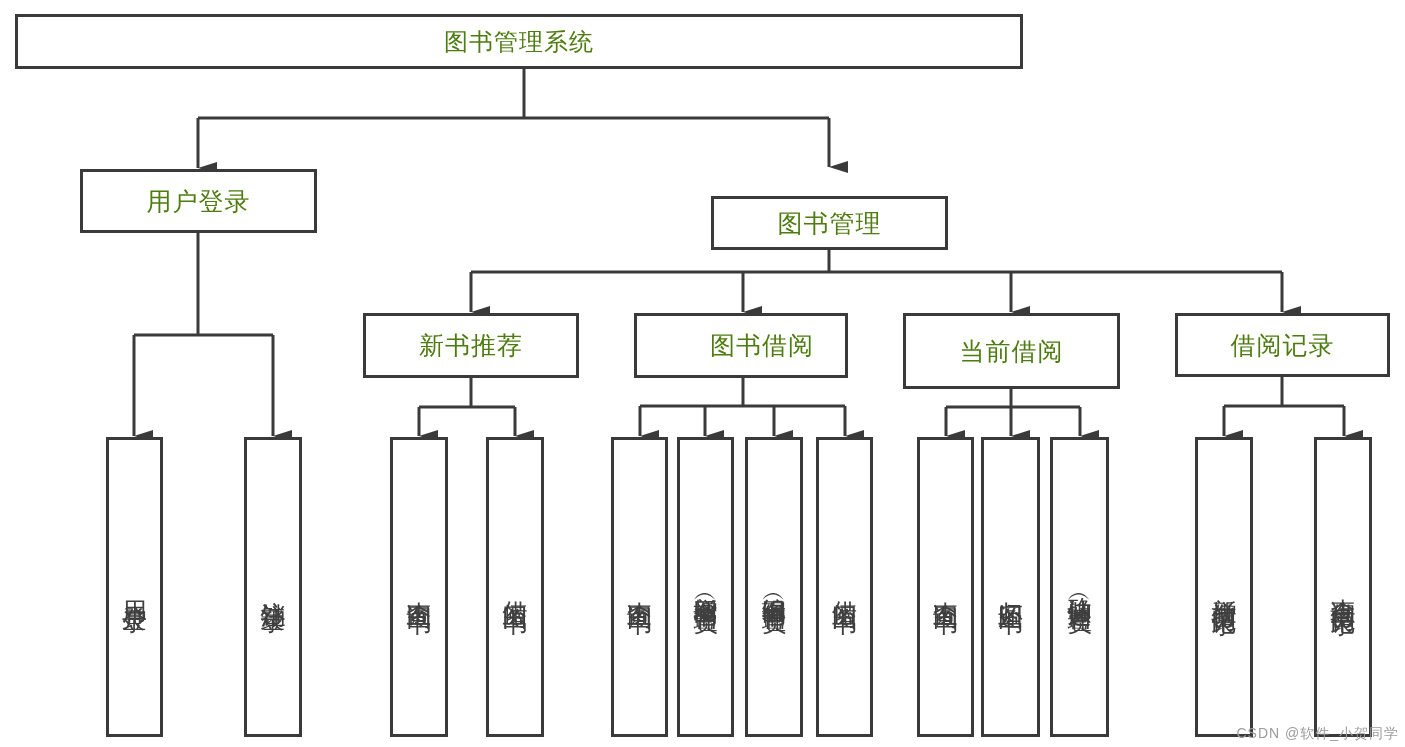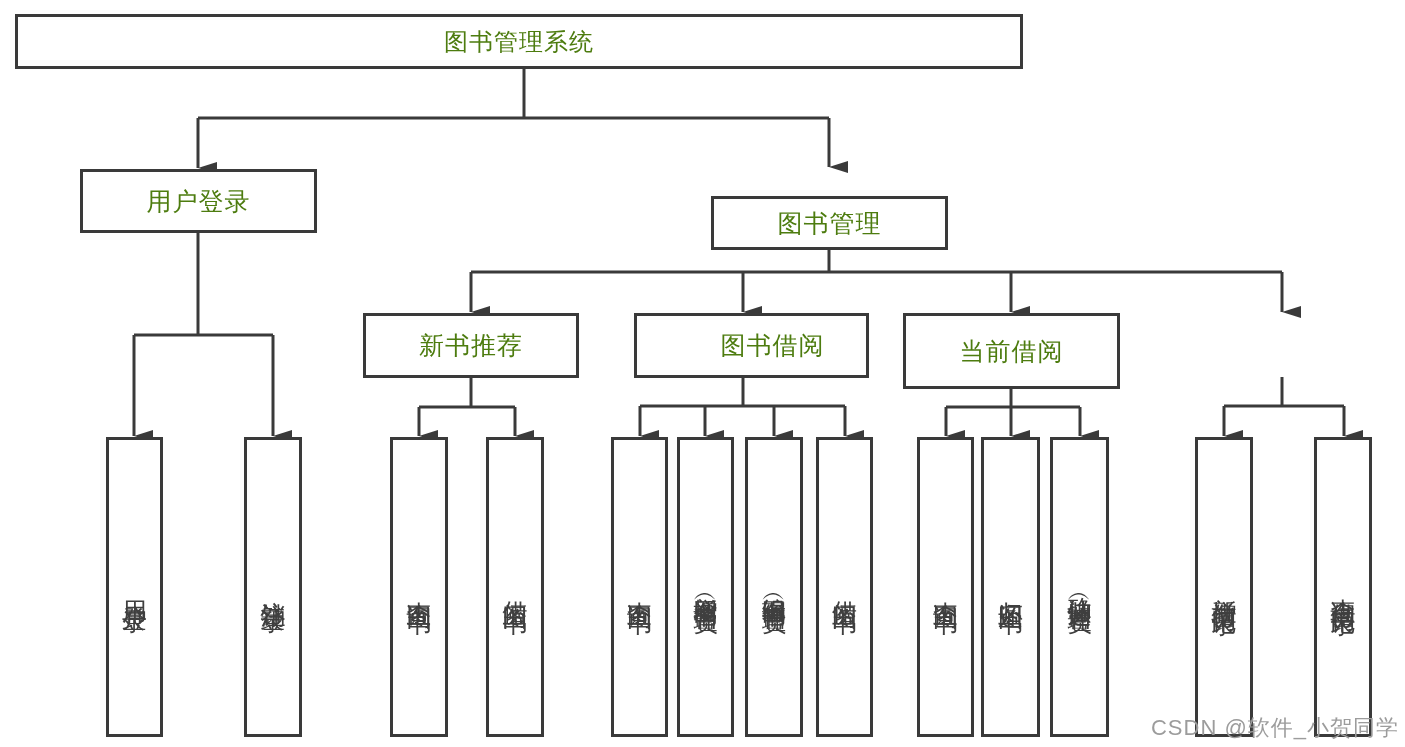--- a/index.html
+++ b/index.html
@@ -43,21 +43,21 @@
     text-orientation: mixed;
     font-size: 25px;
     letter-spacing: 3px;
     line-height: 1;
   }
   .vnode.dense span { letter-spacing: 2px; font-size: 24px; }
   #watermark {
     position: absolute;
     right: 6px;
     bottom: 4px;
-    font-size: 22px;
+    font-size: 14px;
     color: #9c9c9c;
     letter-spacing: 1px;
   }
 </style>
 </head>
 <body>
 
 <div id="stage">
 
   <svg id="wires" viewBox="0 0 1405 747" xmlns="http://www.w3.org/2000/svg">
@@ -109,22 +109,23 @@
       <path d="M1344,406 V436" marker-end="url(#arrow)"></path>
     </g>
   </svg>
 
   <div class="node root" style="left:15px; top:14px; width:1008px; height:55px;">图书管理系统</div>
 
   <div class="node" style="left:80px; top:169px; width:237px; height:64px;">用户登录</div>
   <div class="node" style="left:711px; top:168px; width:237px; height:54px;margin-top:28px;">图书管理</div>
 
   <div class="node" style="left:363px; top:313px; width:216px; height:65px;text-align:center;">新书推荐</div>
-  <div class="node" style="left:634px; top:313px; width:235px; height:65px;padding-left:42px;">图书借阅</div>
+  <div class="node" style="left:634px; top:313px; width:214px; height:65px;padding-left:42px;">图书借阅</div>
   <div class="node" style="left:903px; top:313px; width:217px; height:76px;">当前借阅</div>
+  <div class="node" style="left:1175px; top:313px; width:215px; height:64px;">借阅记录</div>
 
   <div class="vnode" style="left:106px; width:57px;">
     <span>用户登录</span>
   </div>
   <div class="vnode" style="left:244px; width:58px;">
     <span>注销登录</span>
   </div>
 
   <div class="vnode" style="left:390px; width:58px;">
     <span>查询图书</span>

